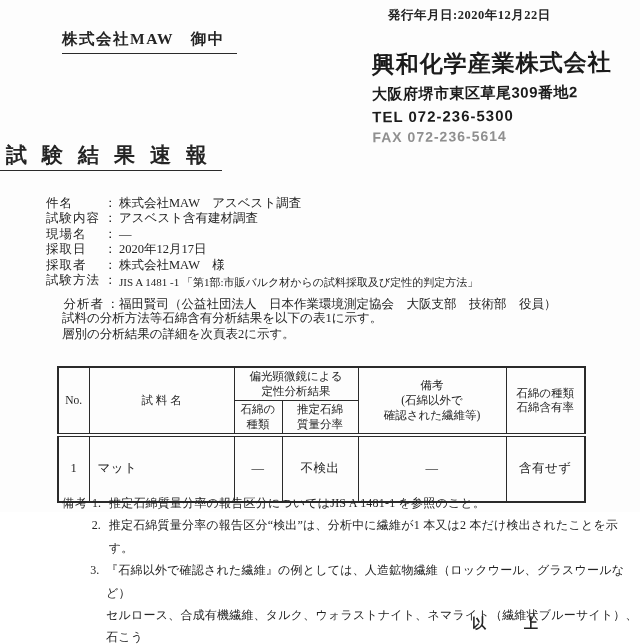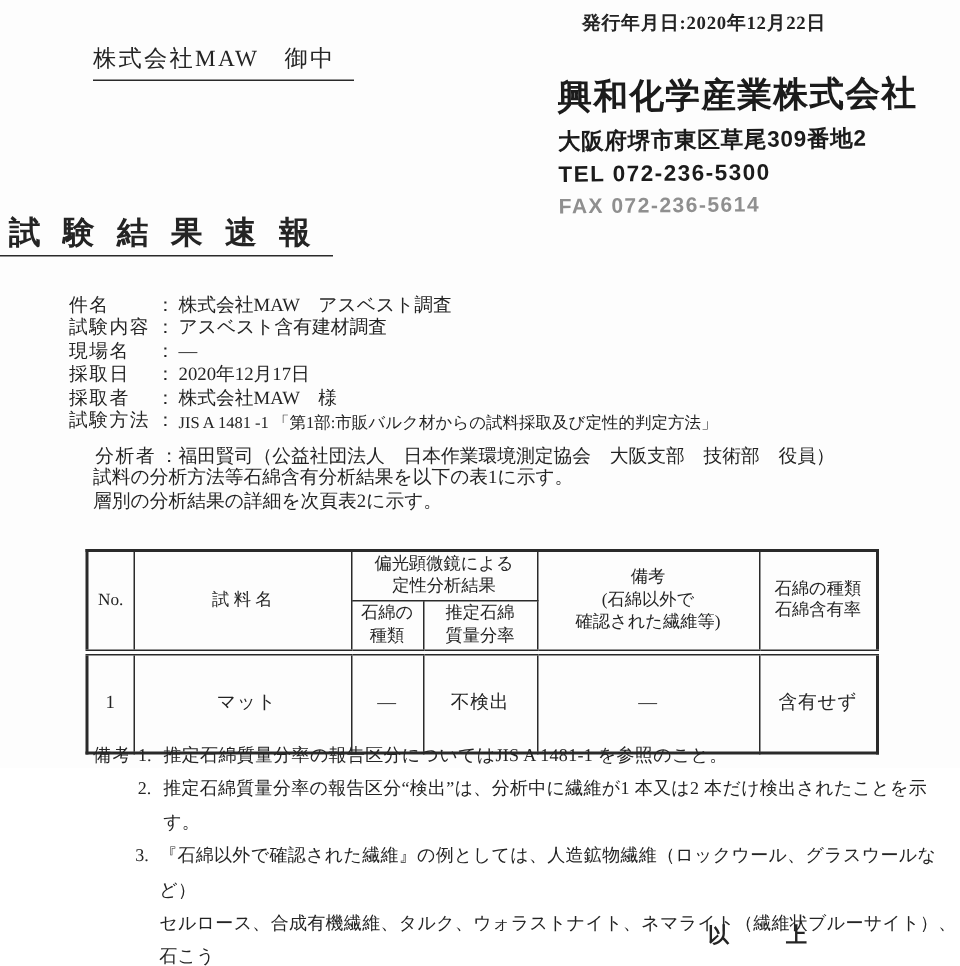--- a/index.html
+++ b/index.html
@@ -7,21 +7,21 @@
     width:640px;height:644px;
     background:#ffffff;
     font-family:"Liberation Serif","DejaVu Serif",serif;
     color:#242424;
     overflow:hidden;
   }
   .page{position:relative;width:640px;height:512px;background:#fdfdfd;}
 
   .issue-date{position:absolute;top:7px;left:388px;font-size:12.5px;letter-spacing:.5px;font-weight:600;}
 
-  .recipient{position:absolute;top:29px;left:62px;font-size:15.5px;font-weight:400;letter-spacing:1.5px;
+  .recipient{position:absolute;top:29px;left:62px;font-size:15.5px;font-weight:700;letter-spacing:1.5px;
     border-bottom:1.5px solid #2a2a2a;padding:0 12px 3px 0;}
 
   .stamp{position:absolute;top:48px;left:372px;transform:rotate(-.6deg);
     font-family:"Liberation Sans","DejaVu Sans",sans-serif;color:#1b1b1b;}
   .stamp-company{font-size:23px;font-weight:700;letter-spacing:1px;}
   .stamp-address{font-size:15px;font-weight:700;margin-top:5px;letter-spacing:.5px;}
   .stamp-tel{font-size:15px;font-weight:700;margin-top:4px;letter-spacing:1px;}
   .stamp-fax{font-size:14px;font-weight:600;margin-top:4px;color:#8f8f8f;letter-spacing:1px;}
 
   .doc-title{position:absolute;top:141px;left:0;right:0;text-align:left;}
@@ -44,21 +44,21 @@
 
   table.result-table{position:absolute;top:366px;left:57px;width:527px;
     border-collapse:collapse;table-layout:fixed;border:2.5px solid #2a2a2a;}
   .result-table th,.result-table td{border:1.5px solid #2a2a2a;padding:1px 2px;}
   .result-table th{font-size:11.5px;font-weight:500;line-height:1.3;white-space:pre-line;
     text-align:center;vertical-align:middle;}
   .result-table thead tr.h1 th{height:22px;}
   .result-table thead tr.h2 th{height:30px;}
   .result-table tbody td{border-top:4px double #2a2a2a;height:62px;font-size:12.5px;
     text-align:center;vertical-align:middle;letter-spacing:.5px;}
-  .result-table td.sample{text-align:center;padding-left:8px;}
+  .result-table td.sample{text-align:left;padding-left:8px;}
 
   .notes{position:absolute;top:492px;left:62px;font-size:12px;}
   .note-row{display:flex;align-items:flex-start;line-height:22.4px;}
   .notes-label{width:30px;letter-spacing:1px;}
   .note-indent{width:30px;}
   .note-num{width:17px;}
   .note-text{white-space:pre-line;letter-spacing:.2px;}
 
   .closing{position:absolute;top:615px;right:90px;font-size:14px;font-weight:600;letter-spacing:12px;}
 </style>

